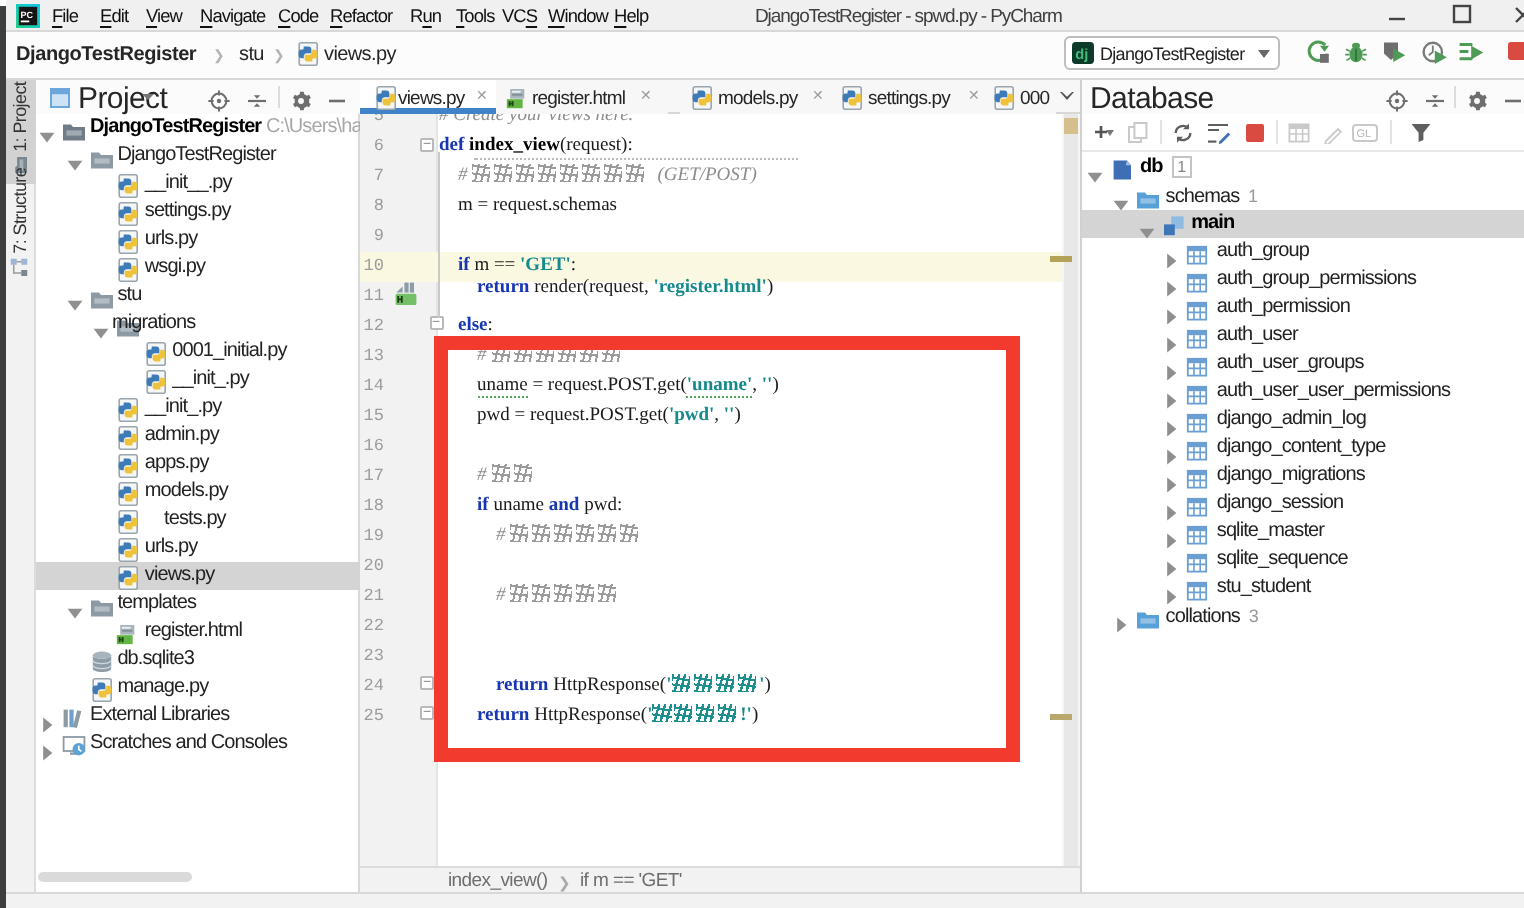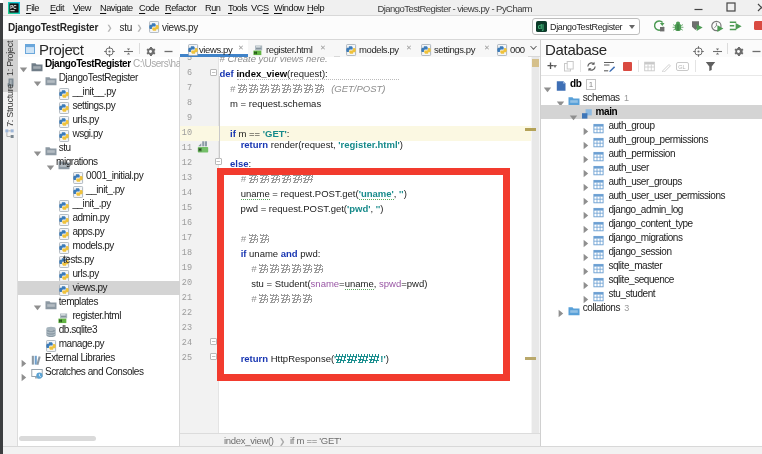--- a/index.html
+++ b/index.html
@@ -38,21 +38,21 @@
 .tab.sel{background:#fff;border-bottom:3px solid #4083c9;z-index:2}
 .tbic{left:6px;top:2px;width:12px;height:12px}
 .tbic svg{position:static !important}
 .tab .tlab{left:20px;top:3.5px;font-size:9.5px;letter-spacing:-0.4px;color:#262626;white-space:nowrap;position:absolute}
 .tab .tx{top:4px;font-size:7px;color:#9a9a9a}
 #tchev{left:350px;top:6px;width:7px;height:4px;clip-path:polygon(0 0,14% 0,50% 60%,86% 0,100% 0,50% 100%);background:#555}
 #gutter{left:0;top:17px;width:39px;height:376px;background:#f2f2f2;border-right:1px solid #e4e4e4}
 #codewrap{left:0;top:17px;width:351px;height:376px;overflow:hidden}
 #caretrow{left:0;top:69px;width:351px;height:15px;background:#fbf8e2}
 .ln{right:339px;height:15px;line-height:15px;font-family:"Liberation Mono",monospace;font-size:8.5px;color:#9c9c9c;width:30px;text-align:right}
-.cl{left:39.5px;height:15px;line-height:15px;font-family:Liberation Sans, sans-serif;font-size:9.5px;color:#1a1a1a;white-space:pre}
+.cl{left:39.5px;height:15px;line-height:15px;font-family:Liberation Serif, serif;font-size:9.5px;color:#1a1a1a;white-space:pre}
 .cl b,.cl span,.cl i{position:static !important}
 .k{color:#1836b2}
 .s{color:#168a8a}
 .cm{color:#8d8d8d;font-style:italic}
 .pm{color:#9a57a5}
 .fn{color:#000;font-weight:bold}
 .wv{border-bottom:1px dotted #57a85c}
 .cj{display:inline-block;width:9.3px;height:8.8px;margin:0 1.7px -0.5px 0;--c:#9b9b9b;
  background:repeating-linear-gradient(105deg,var(--c) 0 1px,transparent 1px 3.1px),
             repeating-linear-gradient(8deg,var(--c) 0 1px,transparent 1px 3.8px)}
@@ -100,21 +100,21 @@
       <span class="mi" style="left:47.5px"><u>E</u>dit</span>
       <span class="mi" style="left:70.5px"><u>V</u>iew</span>
       <span class="mi" style="left:97.5px"><u>N</u>avigate</span>
       <span class="mi" style="left:136.5px"><u>C</u>ode</span>
       <span class="mi" style="left:162.5px"><u>R</u>efactor</span>
       <span class="mi" style="left:202.5px">R<u>u</u>n</span>
       <span class="mi" style="left:225.5px"><u>T</u>ools</span>
       <span class="mi" style="left:248.5px">VC<u>S</u></span>
       <span class="mi" style="left:271.5px"><u>W</u>indow</span>
       <span class="mi" style="left:304.5px"><u>H</u>elp</span>
-  <span id="wtitle">DjangoTestRegister - views.py - PyCharm</span>
+  <span id="wtitle">DjangoTestRegister - spwd.py - PyCharm</span>
   <svg width="9" height="9" viewBox="0 0 9 9" style="left:691.5px;top:3px">
         <path d="M0.5 6.5h8" stroke="#444" stroke-width="1.2"></path>
       </svg>
   <svg width="10" height="10" viewBox="0 0 10 10" style="left:723.5px;top:2px">
         <rect x="1" y="1" width="8" height="8" fill="none" stroke="#444" stroke-width="1.2"></rect>
       </svg>
   <svg width="9" height="9" viewBox="0 0 9 9" style="left:754.5px;top:2.5px">
         <path d="M1 1l7 7M8 1l-7 7" stroke="#444" stroke-width="1.2"></path>
       </svg>
 </div>
@@ -314,21 +314,21 @@
             <rect x="1.6" y="0.4" width="9" height="11.2" rx="1" fill="#f4f6f8" stroke="#9aa5ad" stroke-width="0.8"></rect>
             <path d="M3.9 2.2h2.3c.9 0 1.5.6 1.5 1.5v1.9H5.4c-.9 0-1.5.7-1.5 1.5v1H2.7c-.9 0-1.4-.8-1.4-1.7V5.3c0-.9.6-1.5 1.5-1.5h.9z" fill="#3c7bb8"></path>
             <path d="M8.1 9.8H5.8c-.9 0-1.5-.6-1.5-1.5V6.4h2.3c.9 0 1.5-.7 1.5-1.5v-1h1.2c.9 0 1.4.8 1.4 1.7v1.1c0 .9-.6 1.5-1.5 1.5h-.9z" fill="#efc23c"></path>
           </svg></span>
         <div class="tlb" style="left:54.4px;top:182px">models.py</div>
         <span class="tic" style="left:40.4px;top:197px"><svg width="12" height="12" viewBox="0 0 12 12">
             <rect x="1.6" y="0.4" width="9" height="11.2" rx="1" fill="#f4f6f8" stroke="#9aa5ad" stroke-width="0.8"></rect>
             <path d="M3.9 2.2h2.3c.9 0 1.5.6 1.5 1.5v1.9H5.4c-.9 0-1.5.7-1.5 1.5v1H2.7c-.9 0-1.4-.8-1.4-1.7V5.3c0-.9.6-1.5 1.5-1.5h.9z" fill="#3c7bb8"></path>
             <path d="M8.1 9.8H5.8c-.9 0-1.5-.6-1.5-1.5V6.4h2.3c.9 0 1.5-.7 1.5-1.5v-1h1.2c.9 0 1.4.8 1.4 1.7v1.1c0 .9-.6 1.5-1.5 1.5h-.9z" fill="#efc23c"></path>
           </svg></span>
-        <div class="tlb" style="left:45px;top:196px">tests.py</div>
+        <div class="tlb" style="left:64px;top:196px">tests.py</div>
         <span class="tic" style="left:40.4px;top:211px"><svg width="12" height="12" viewBox="0 0 12 12">
             <rect x="1.6" y="0.4" width="9" height="11.2" rx="1" fill="#f4f6f8" stroke="#9aa5ad" stroke-width="0.8"></rect>
             <path d="M3.9 2.2h2.3c.9 0 1.5.6 1.5 1.5v1.9H5.4c-.9 0-1.5.7-1.5 1.5v1H2.7c-.9 0-1.4-.8-1.4-1.7V5.3c0-.9.6-1.5 1.5-1.5h.9z" fill="#3c7bb8"></path>
             <path d="M8.1 9.8H5.8c-.9 0-1.5-.6-1.5-1.5V6.4h2.3c.9 0 1.5-.7 1.5-1.5v-1h1.2c.9 0 1.4.8 1.4 1.7v1.1c0 .9-.6 1.5-1.5 1.5h-.9z" fill="#efc23c"></path>
           </svg></span>
         <div class="tlb" style="left:54.4px;top:210px">urls.py</div>
         <div class="psel" style="top:224px"></div>
         <span class="tic" style="left:40.4px;top:225px"><svg width="12" height="12" viewBox="0 0 12 12">
             <rect x="1.6" y="0.4" width="9" height="11.2" rx="1" fill="#f4f6f8" stroke="#9aa5ad" stroke-width="0.8"></rect>
             <path d="M3.9 2.2h2.3c.9 0 1.5.6 1.5 1.5v1.9H5.4c-.9 0-1.5.7-1.5 1.5v1H2.7c-.9 0-1.4-.8-1.4-1.7V5.3c0-.9.6-1.5 1.5-1.5h.9z" fill="#3c7bb8"></path>
@@ -470,23 +470,23 @@
         <div class="cl" style="top:69px">    <b class="k">if</b> m == <b class="s">'GET'</b>:</div>
         <div class="cl" style="top:80px">        <b class="k">return</b> render(request, <b class="s">'register.html'</b>)</div>
         <div class="cl" style="top:99px">    <b class="k">else</b>:</div>
         <div class="cl" style="top:114px">        <span class="cm"># <i class="cj g"></i><i class="cj g"></i><i class="cj g"></i><i class="cj g"></i><i class="cj g"></i><i class="cj g"></i></span></div>
         <div class="cl" style="top:144px">        pwd = request.POST.get(<b class="s">'pwd'</b>, <b class="s">''</b>)</div>
         <div class="cl" style="top:129px">        <span class="wv">uname</span> = request.POST.get(<b class="s wv">'uname'</b>, <b class="s">''</b>)</div>
         <div class="cl" style="top:159px"></div>
         <div class="cl" style="top:174px">        <span class="cm"># <i class="cj g"></i><i class="cj g"></i></span></div>
         <div class="cl" style="top:189px">        <b class="k">if</b> uname <b class="k">and</b> pwd:</div>
         <div class="cl" style="top:204px">            <span class="cm"># <i class="cj g"></i><i class="cj g"></i><i class="cj g"></i><i class="cj g"></i><i class="cj g"></i><i class="cj g"></i></span></div>
-        <div class="cl" style="top:219px">            stu = Student(<span class="pm">sname</span>=<span class="wv">uname</span>, <span class="pm">spwd</span>=pwd)</div>
         <div class="cl" style="top:234px">            <span class="cm"># <i class="cj g"></i><i class="cj g"></i><i class="cj g"></i><i class="cj g"></i><i class="cj g"></i></span></div>
         <div class="cl" style="top:264px"></div>
+        <div class="cl" style="top:279px">            <b class="k">return</b> HttpResponse(<b class="s">'</b><i class="cj t"></i><i class="cj t"></i><i class="cj t"></i><i class="cj t"></i><b class="s">'</b>)</div>
         <div class="cl" style="top:294px">        <b class="k">return</b> HttpResponse(<b class="s">'</b><i class="cj t"></i><i class="cj t"></i><i class="cj t"></i><i class="cj t"></i><b class="s">!'</b>)</div>
     <svg width="12" height="12" viewBox="0 0 12 12" style="left:16.5px;top:84px">
           <path d="M1.2 5.3L4.3 2.2v3.1z" fill="#8d9ca7"></path>
           <rect x="5.2" y="0.3" width="2.1" height="5" fill="#8d9ca7"></rect>
           <rect x="7.9" y="0.3" width="2.1" height="5" fill="#8d9ca7"></rect>
           <rect x="0.8" y="5.9" width="10.4" height="5.6" rx="0.8" fill="#74bf68"></rect>
           <path d="M2.1 7v3.4M3.9 7v3.4M2.1 8.7h1.8" stroke="#1c3b14" stroke-width="0.9" fill="none"></path>
         </svg>
         <div class="fm" style="left:30px;top:12px">−</div>
         <div class="fm" style="left:34.5px;top:101px">−</div>

